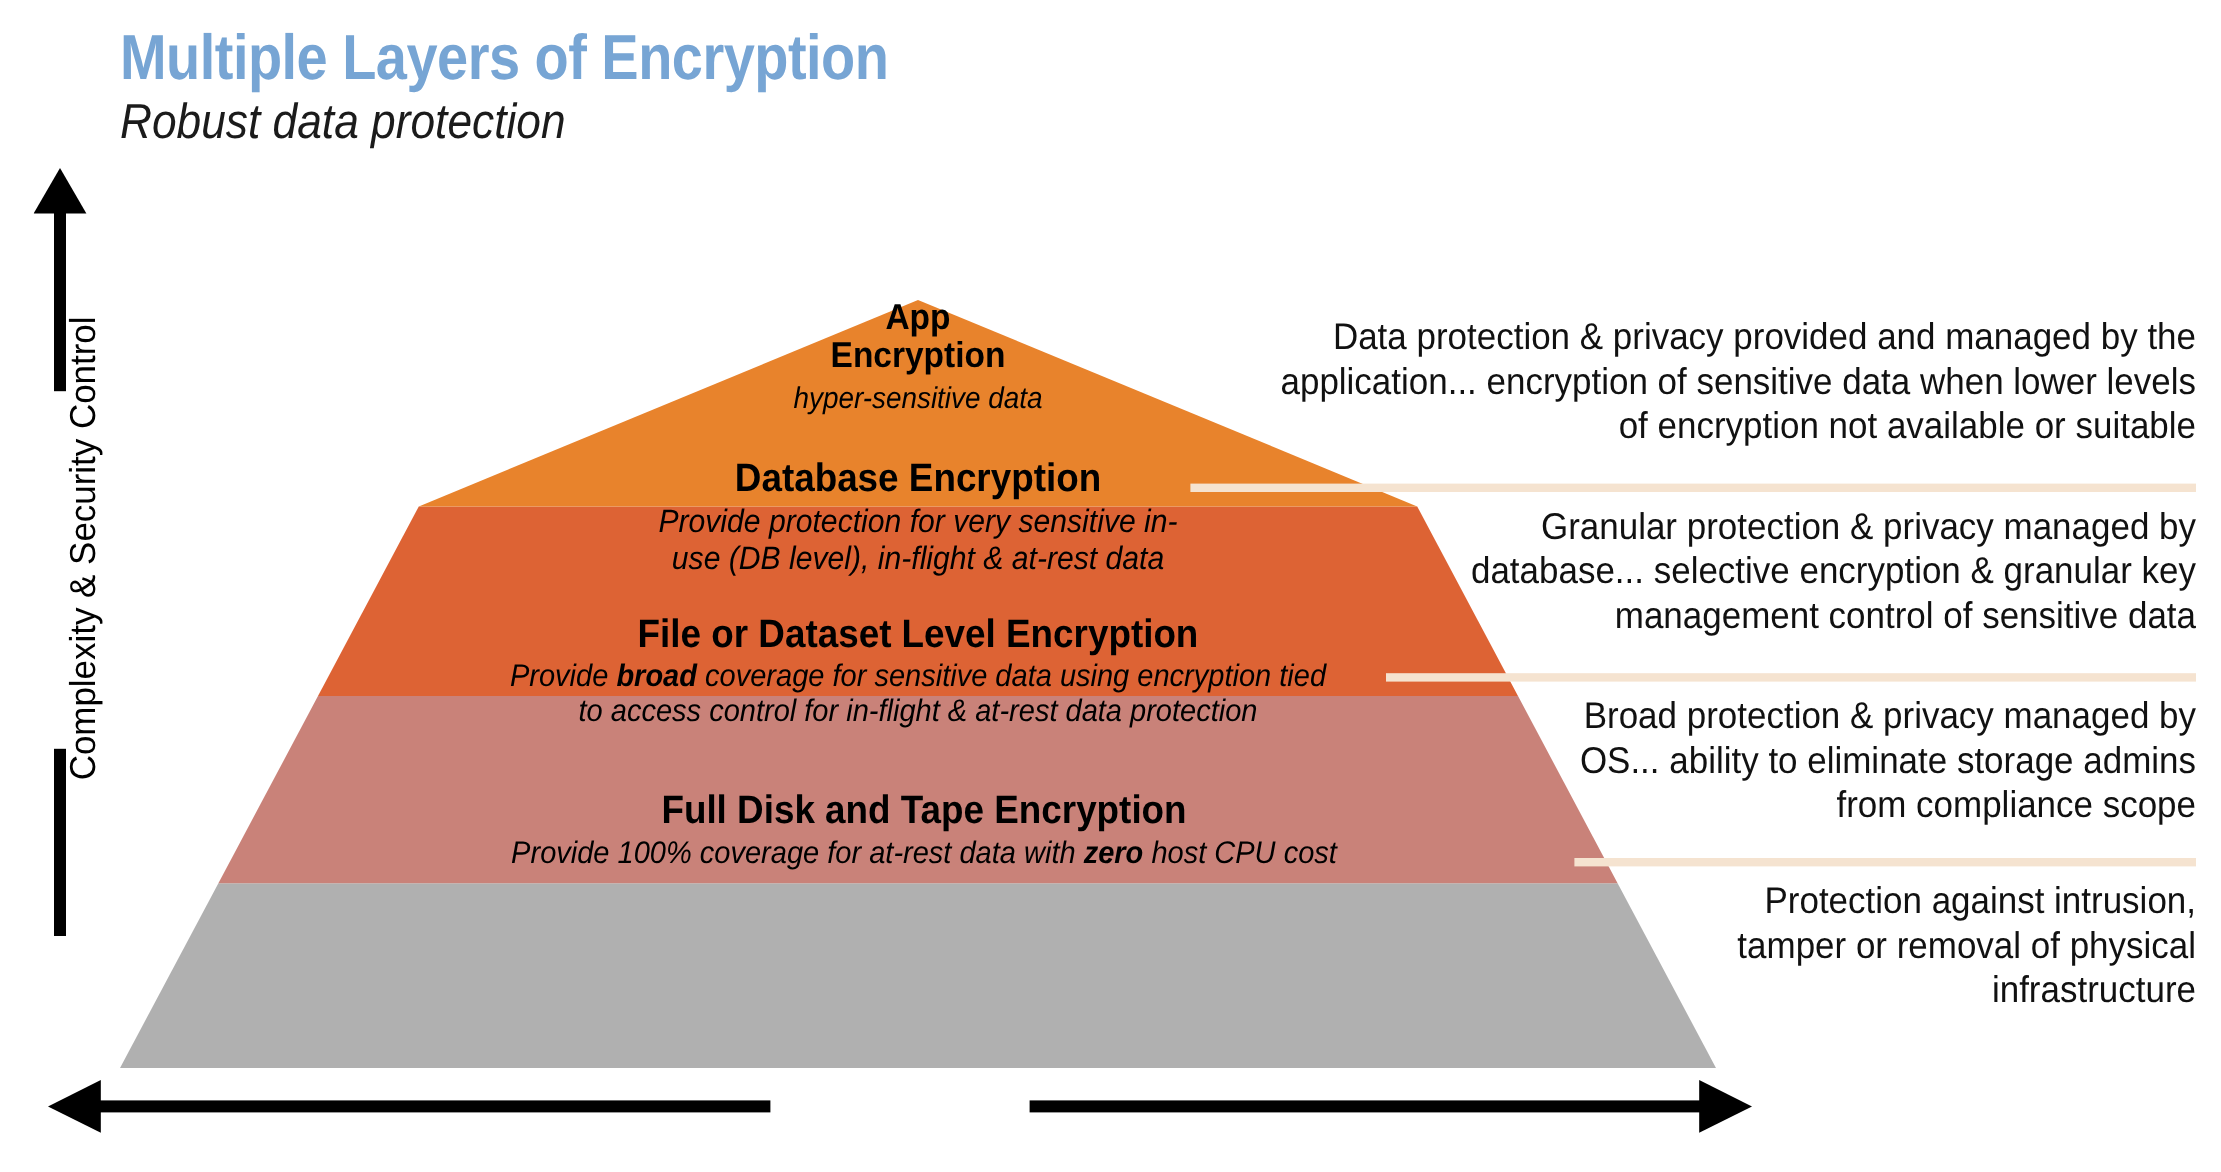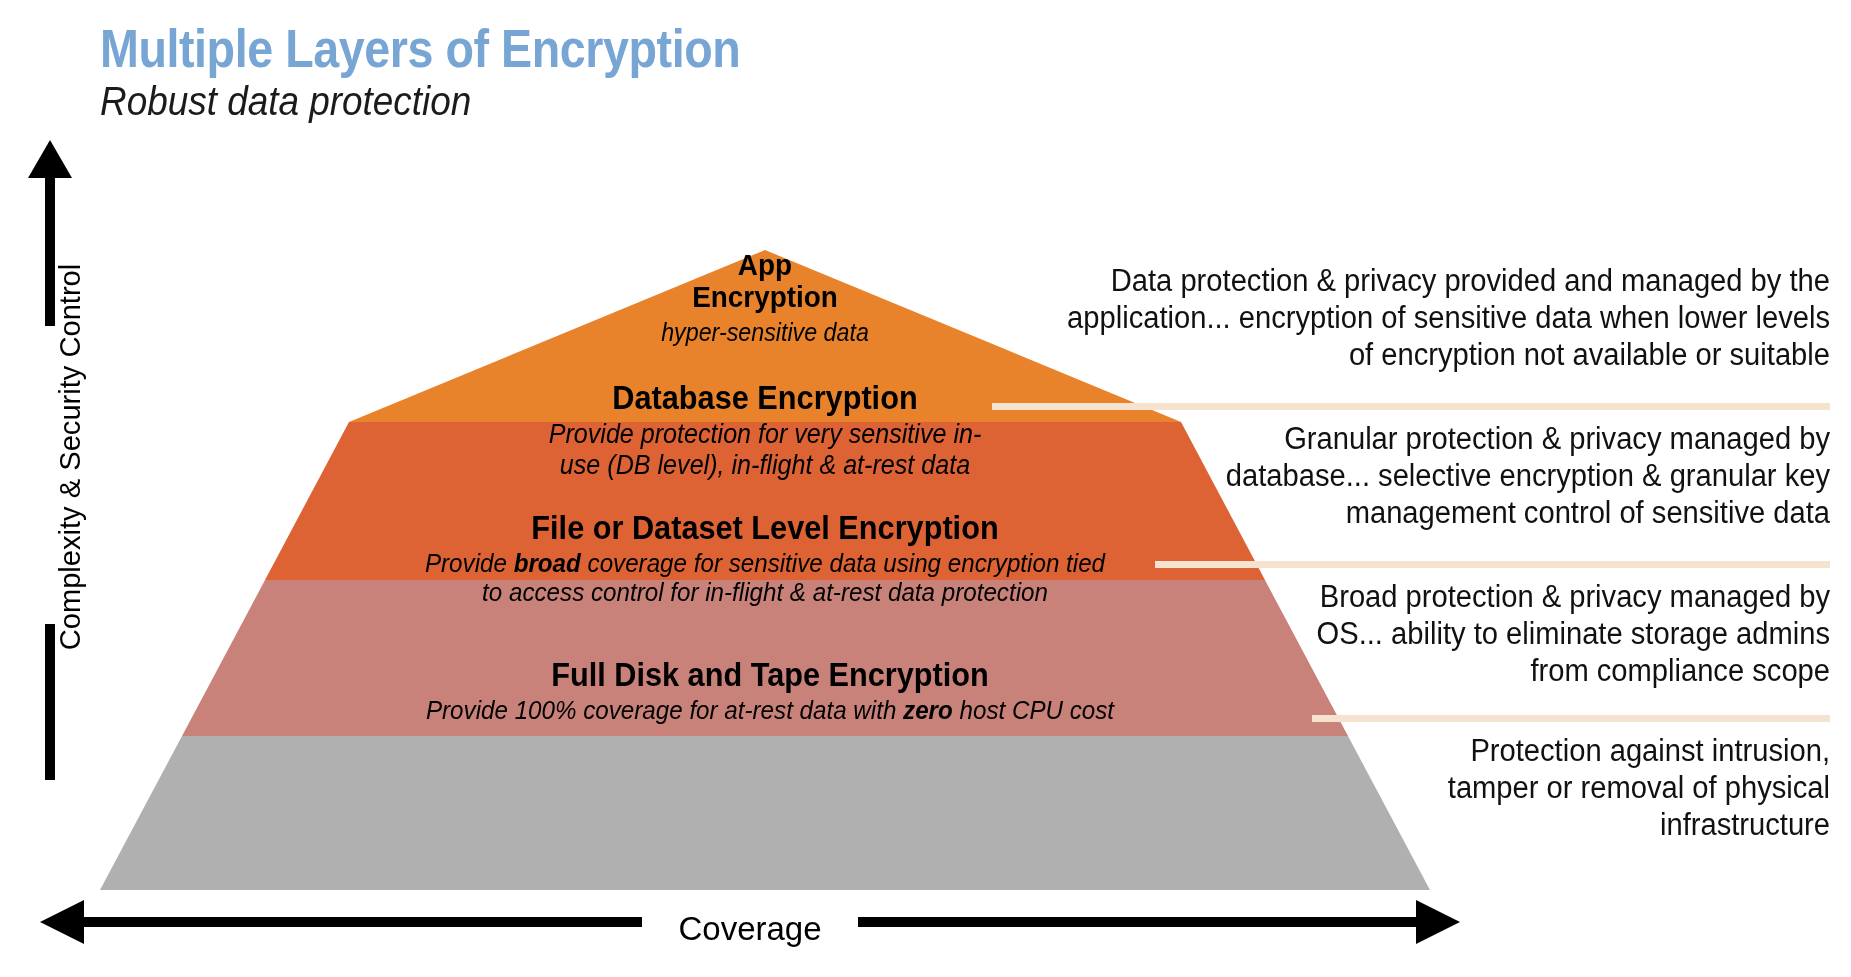--- a/index.html
+++ b/index.html
@@ -175,16 +175,15 @@
 
   <div class="desc" id="d4">Protection against intrusion, tamper or removal of physical infrastructure</div>
 
   <div id="haxis">
     <svg width="1420" height="70" viewBox="0 0 1420 70">
       <polygon points="0,22 44,0 44,44" fill="#000"></polygon>
       <rect x="40" y="17" width="562" height="10" fill="#000"></rect>
       <rect x="818" y="17" width="562" height="10" fill="#000"></rect>
       <polygon points="1420,22 1376,0 1376,44" fill="#000"></polygon>
     </svg>
-    <div class="hlabel">Coverage</div>
   </div>
 
 </div>
 
 </body></html>

